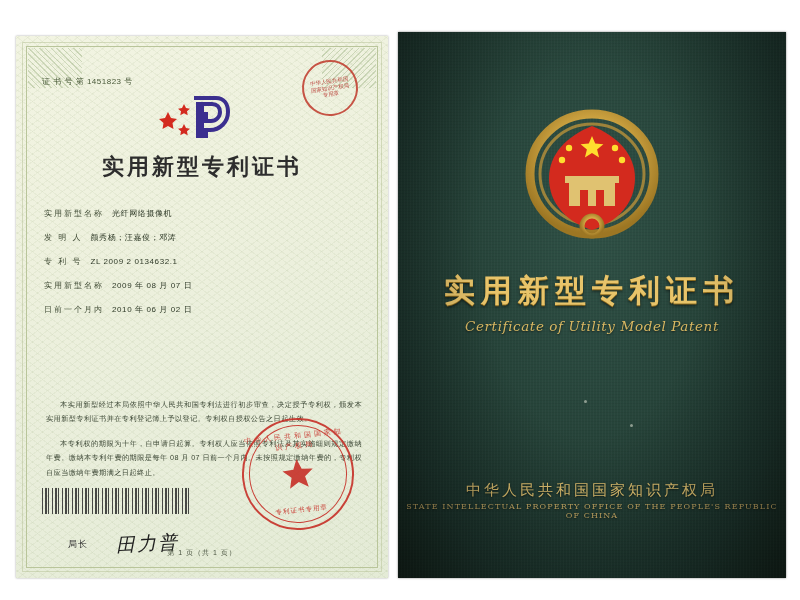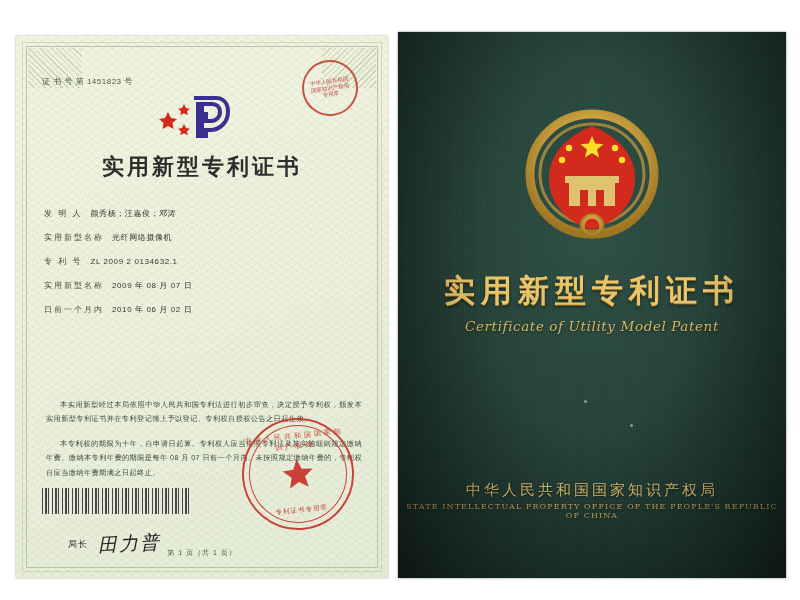--- a/index.html
+++ b/index.html
@@ -165,21 +165,21 @@
     );
     opacity: .85;
   }
 
   .sign-row {
     position: absolute;
     left: 52px;
     top: 495px;
     display: flex;
     align-items: center;
-    gap: 10px;
+    gap: 28px;
   }
   .sign-label {
     font-size: 9px;
     color: #333;
     letter-spacing: 1px;
   }
   .signature {
     font-family: "DejaVu Serif", "Liberation Serif", serif;
     font-size: 19px;
     color: #1f1f1f;
@@ -358,26 +358,26 @@
           <path d="M30 14 l2 4 l4 .7 l-3 2.6 l.7 4 l-3.7-2 l-3.7 2 l.7-4 l-3-2.6 l4-.7 z"></path>
           <path d="M30 34 l2 4 l4 .7 l-3 2.6 l.7 4 l-3.7-2 l-3.7 2 l.7-4 l-3-2.6 l4-.7 z"></path>
         </g>
       </svg>
     </div>
 
     <div class="cert-title">实用新型专利证书</div>
 
     <div class="fields">
       <div class="field-row">
+        <span class="field-label">实用新型名称</span>
+        <span class="field-value">光纤网络摄像机</span>
+      </div>
+      <div class="field-row">
         <span class="field-label">发 明 人</span>
         <span class="field-value">颜秀杨；汪嘉俊；邓涛</span>
-      </div>
-      <div class="field-row">
-        <span class="field-label">实用新型名称</span>
-        <span class="field-value">光纤网络摄像机</span>
       </div>
       <div class="field-row">
         <span class="field-label">专 利 号</span>
         <span class="field-value">ZL 2009 2 0134632.1</span>
       </div>
       <div class="field-row">
         <span class="field-label">实用新型名称</span>
         <span class="field-value">2009 年 08 月 07 日</span>
       </div>
       <div class="field-row">

